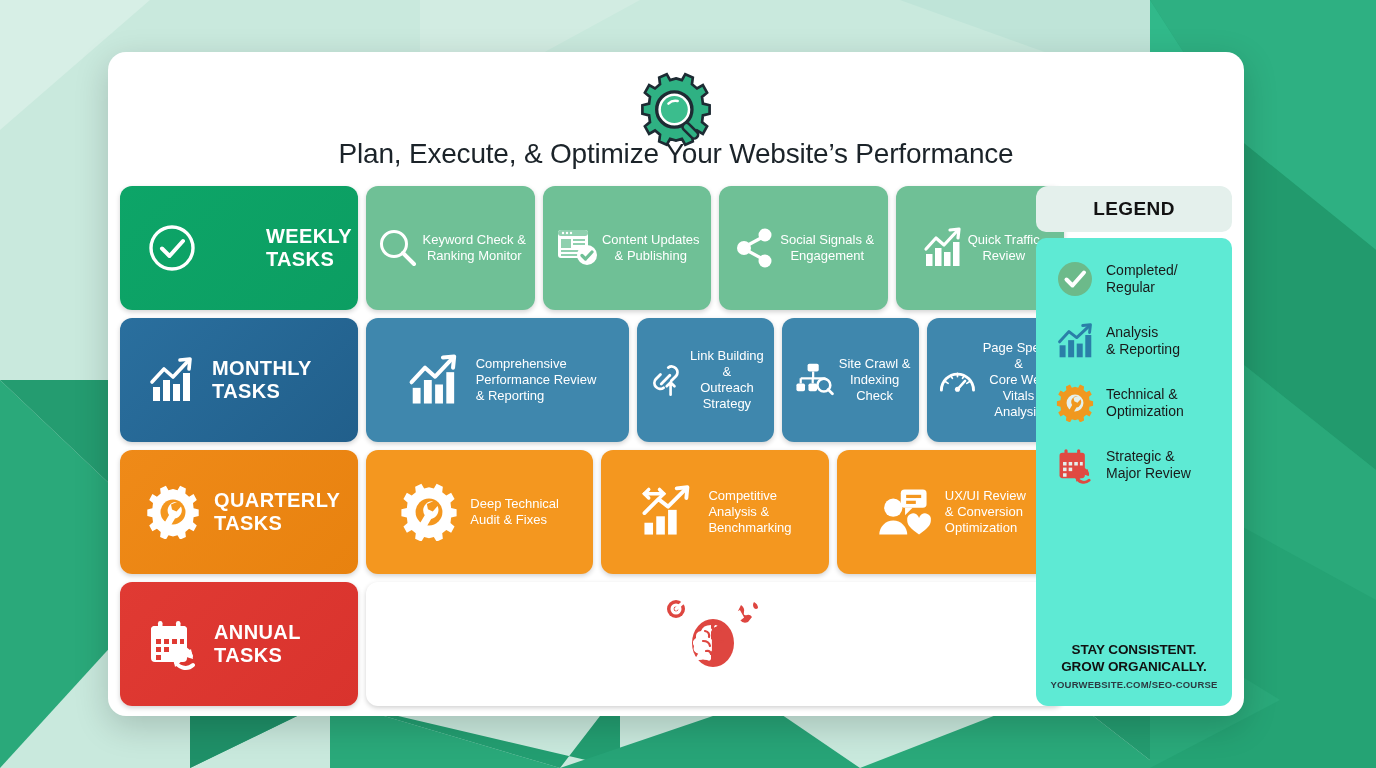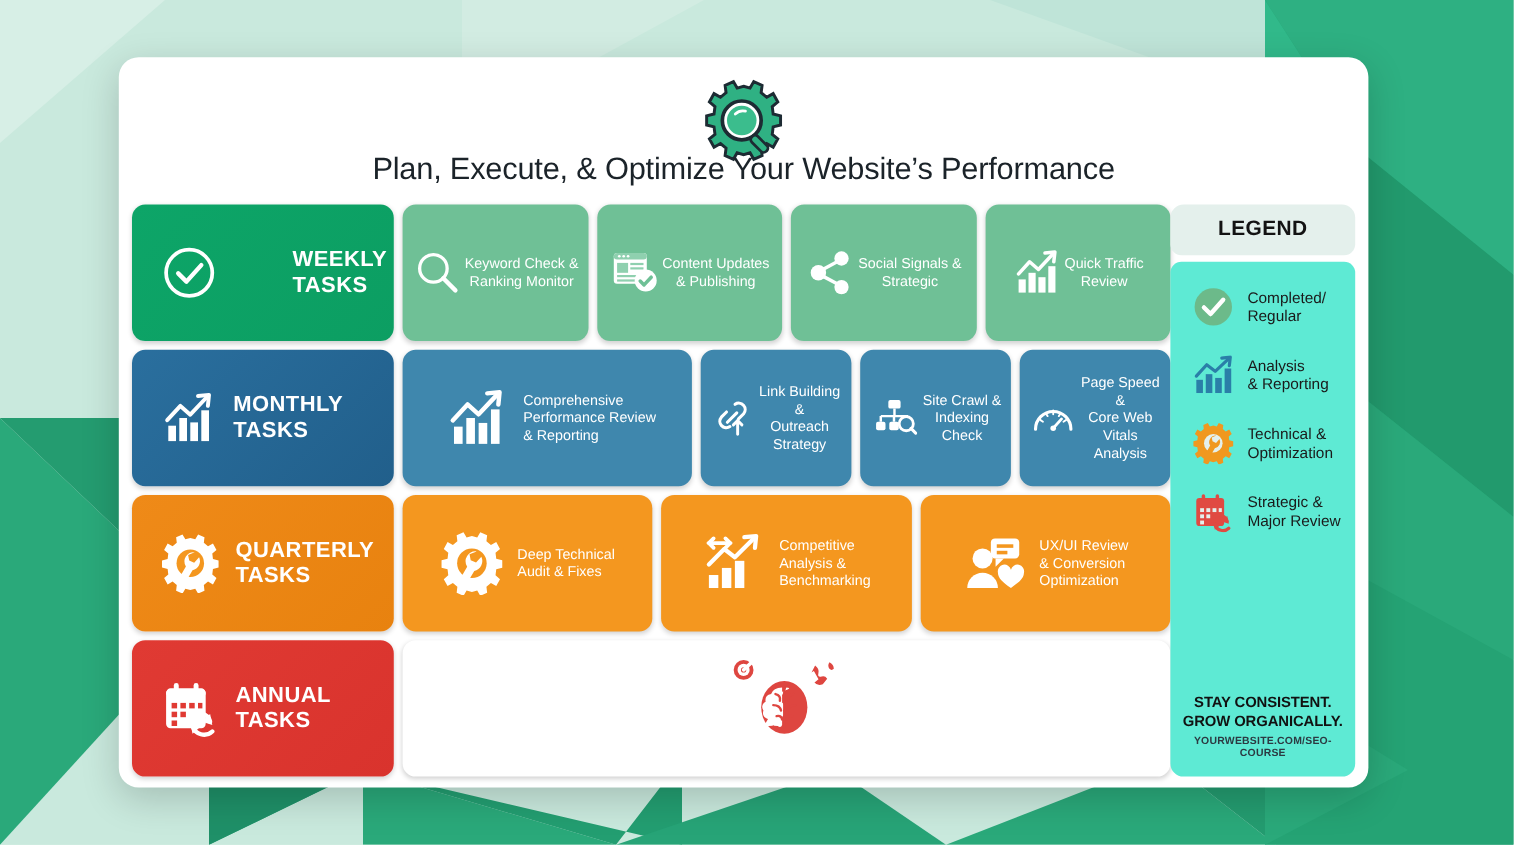--- a/index.html
+++ b/index.html
@@ -86,21 +86,21 @@
   .r-quarterly .task-cell { background:#f4971f; }
   .r-annual .label-cell { background:linear-gradient(135deg,#e03a33,#d9332d); }
 
   .annual-wide { flex:1; flex-direction:row; justify-content:space-around; gap:4px; padding:0 18px; }
   .annual-wide .task-txt { font-size:14px; line-height:1.35; }
   .annual-icons { display:flex; align-items:center; gap:2px; flex:0 0 auto; }
 
   
   .legend {
     position:absolute; right:12px; top:134px;
-    width:168px; height:520px;
+    width:196px; height:520px;
     display:flex; flex-direction:column; gap:6px;
   }
   .legend-head {
     background:#e4f0ec; border-radius:12px 12px 10px 10px;
     height:46px; display:flex; align-items:center; justify-content:center;
     font-size:19px; font-weight:bold; color:#131313; letter-spacing:.4px;
   }
   .legend-body {
     background:#5eead4; border-radius:10px 10px 12px 12px;
     flex:1; display:flex; flex-direction:column;
@@ -211,21 +211,21 @@
       <div class="cell task-cell">
         <svg width="46" height="44" viewBox="0 0 46 44">
           <circle cx="33" cy="9" r="6.5" fill="#fff"></circle>
           <circle cx="33" cy="35" r="6.5" fill="#fff"></circle>
           <circle cx="12" cy="22" r="7" fill="#fff"></circle>
           <line x1="16" y1="19" x2="29" y2="12" stroke="#fff" stroke-width="3.2"></line>
           <line x1="16" y1="25" x2="29" y2="32" stroke="#fff" stroke-width="3.2"></line>
         </svg>
         <div class="task-txt">
           <div>Social Signals &amp;</div>
-          <div>Strategic</div>
+          <div>Engagement</div>
         </div>
       </div>
 
       <div class="cell task-cell">
         <svg width="46" height="44" viewBox="0 0 46 44">
           <rect x="6" y="28" width="6.5" height="12" fill="#fff"></rect>
           <rect x="15" y="22" width="6.5" height="18" fill="#fff"></rect>
           <rect x="24" y="26" width="6.5" height="14" fill="#fff"></rect>
           <rect x="33" y="16" width="6.5" height="24" fill="#fff"></rect>
           <path d="M6 23 L16 12 L24 19 L38 4" fill="none" stroke="#fff" stroke-width="3.2" stroke-linecap="round" stroke-linejoin="round"></path>

